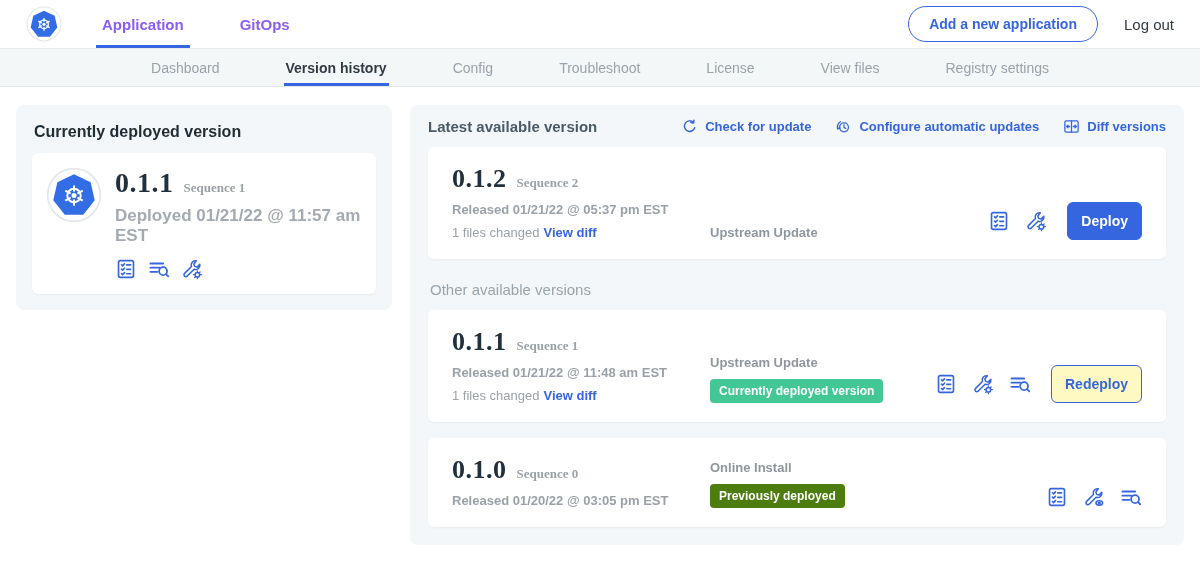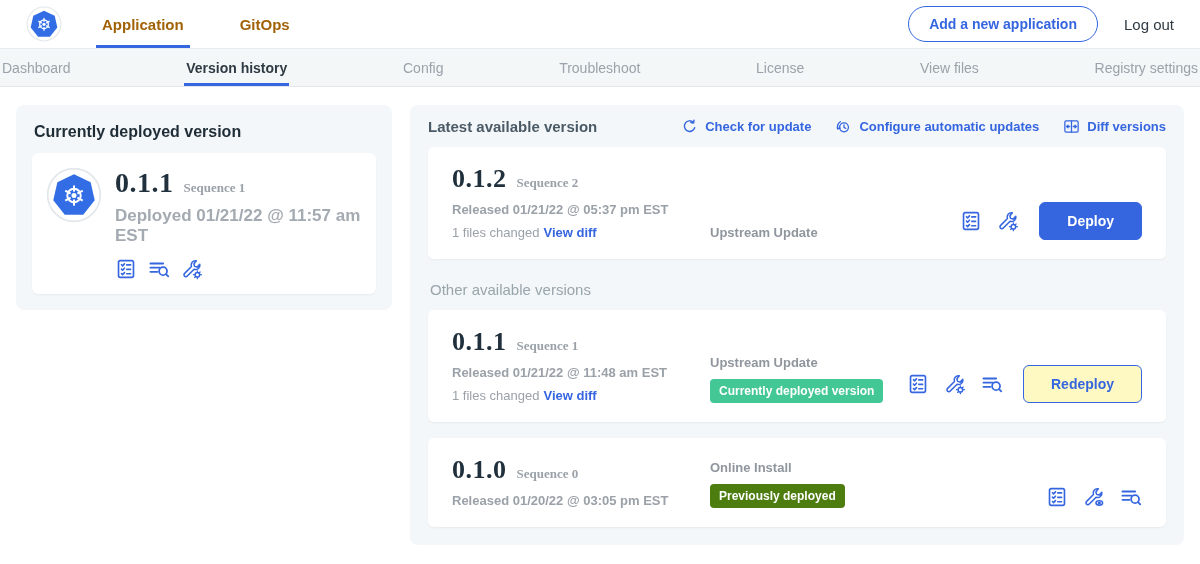--- a/index.html
+++ b/index.html
@@ -5,32 +5,32 @@
   * { box-sizing: border-box; margin: 0; padding: 0; }
   html,body { width:1200px; height:564px; background:#fff;
     font-family:"Liberation Sans", sans-serif; color:#20303c; overflow:hidden; }
 
   
   .header { height:49px; display:flex; align-items:center; padding:0 26px 0 26px;
     border-bottom:1px solid #e8ecee; background:#fff; }
   .logo-wrap { width:36px; height:36px; margin-right:34px; flex-shrink:0; }
   .htabs { display:flex; height:100%; }
   .htab { display:flex; align-items:center; padding:0 6px; margin-right:44px;
-    font-size:15px; font-weight:bold; color:#a16207; cursor:pointer;
+    font-size:15px; font-weight:bold; color:#8b5cf6; cursor:pointer;
     border-bottom:3px solid transparent; border-top:3px solid transparent; }
   .htab.active { border-bottom-color:#3566e0; }
   .header-right { margin-left:auto; display:flex; align-items:center; gap:26px; }
   .pill-btn { border:1px solid #3566e0; color:#3566e0; background:#fff;
     border-radius:20px; padding:9px 20px; font-size:14px; font-weight:bold; cursor:pointer;
     font-family:"Liberation Sans",sans-serif; }
   .logout { font-size:15px; color:#2f3b44; cursor:pointer; }
 
   
   .subnav { height:38px; background:#f4f7f8; border-bottom:1px solid #e3e7ea;
-    display:flex; justify-content:space-between; align-items:stretch; gap:62px; }
+    display:flex; justify-content:center; align-items:stretch; gap:62px; }
   .stab { display:flex; align-items:center; font-size:14px; color:#9aa3ab; cursor:pointer;
     border-bottom:3px solid transparent; border-top:3px solid transparent; padding:0 2px; }
   .stab.active { color:#2f3b44; font-weight:bold; border-bottom-color:#3566e0; }
 
   
   .main { display:flex; align-items:flex-start; gap:18px; padding:18px 16px; }
 
   .left-card { width:376px; flex-shrink:0; background:#f4f7f9; border-radius:8px;
     padding:14px 16px 16px; }
   .left-card h2 { font-size:16px; font-weight:bold; color:#1e2c36; margin:4px 2px 12px; }
@@ -66,21 +66,21 @@
   .vc-files { font-size:13px; color:#9aa1a8; margin-top:8px; display:flex; gap:4px; align-items:center; }
   .view-diff { color:#3566e0; font-weight:bold; cursor:pointer; }
   .vc-mid { flex:1; padding-right:10px; }
   .vc-source { font-size:13px; font-weight:bold; color:#8f969e; }
   .badge { display:inline-block; margin-top:9px; font-size:12px; font-weight:bold;
     color:#fff; padding:5px 9px; border-radius:4px; }
   .badge-green { background:#42c795; }
   .badge-gray  { background:#4d7c0f; }
   .vc-right { display:flex; align-items:center; gap:15px; flex-shrink:0; }
   .btn { font-family:"Liberation Sans",sans-serif; font-size:14px; font-weight:bold;
-    border-radius:6px; padding:10px 27px; cursor:pointer; margin-left:5px; }
+    border-radius:6px; padding:10px 13px; cursor:pointer; margin-left:5px; }
   .btn-solid { background:#3566e0; border:1px solid #3566e0; color:#fff; }
   .btn-outline { background:#fef9c3; border:1px solid #3566e0; color:#3566e0; }
 </style>
 </head>
 <body>
 
 <div class="header">
   <div class="logo-wrap" id="header-logo"><svg viewBox="0 0 100 100">
         <circle cx="50" cy="50" r="47" fill="#fff" stroke="#e2e7eb" stroke-width="3"></circle>
         <polygon points="50,13 79.7,27.3 87,59.5 66.5,85.2 33.5,85.2 13,59.5 20.3,27.3" fill="#326de6"></polygon>

